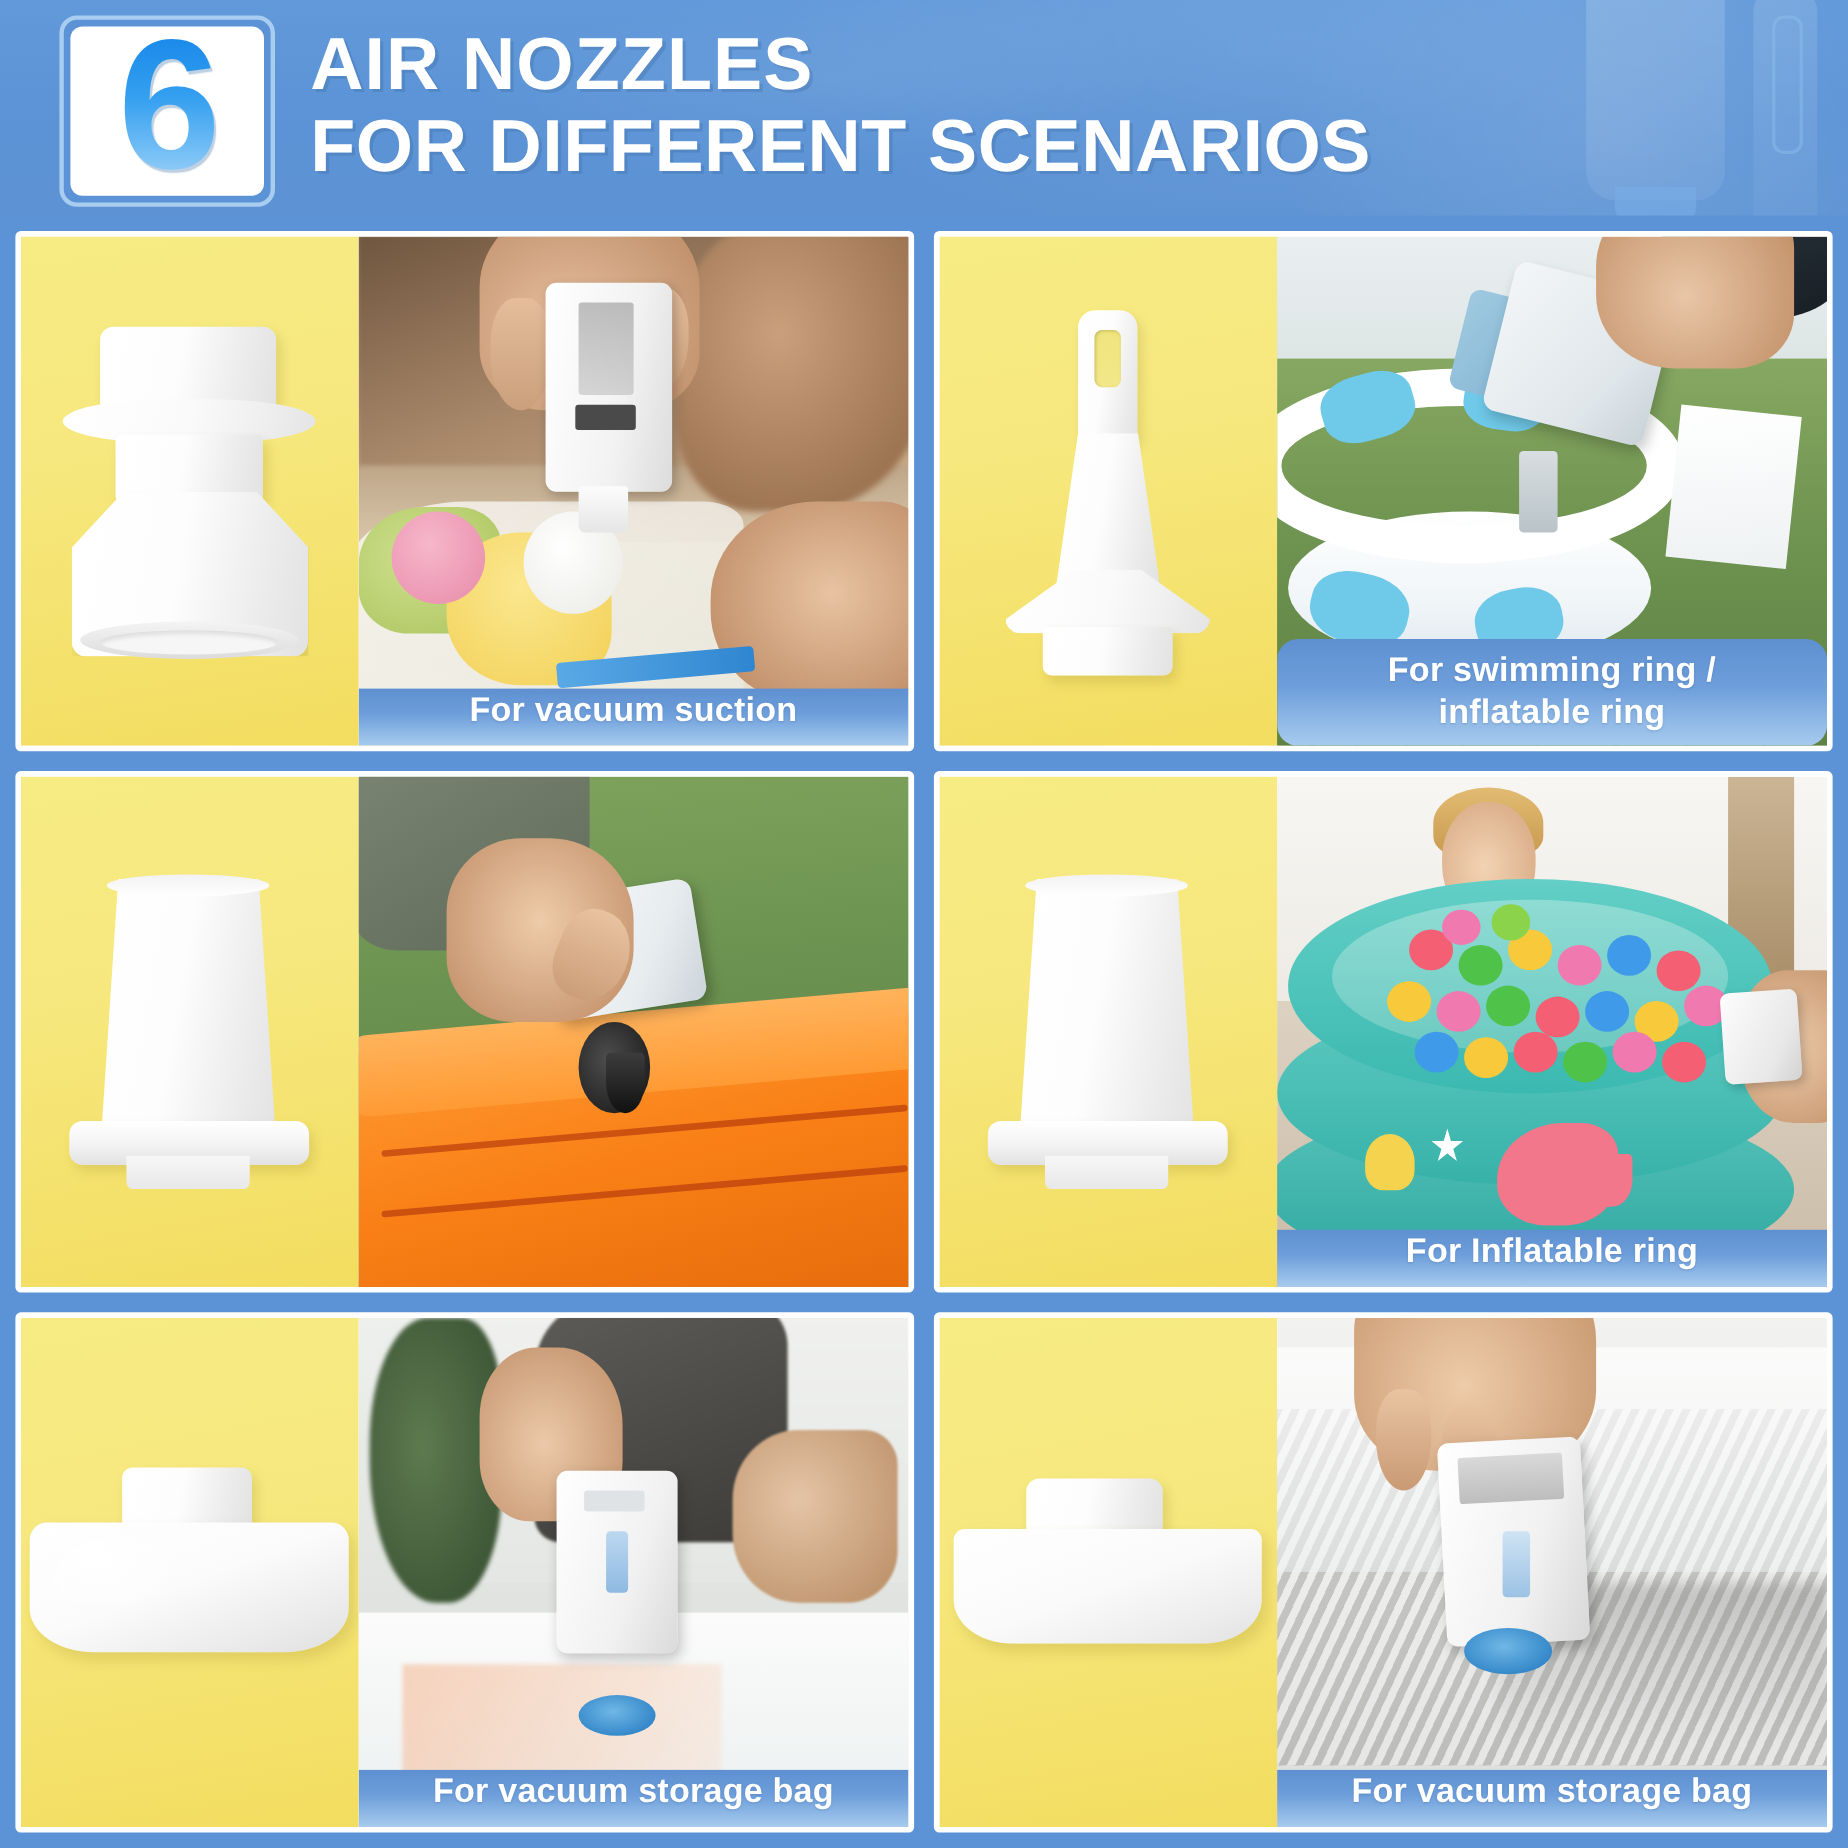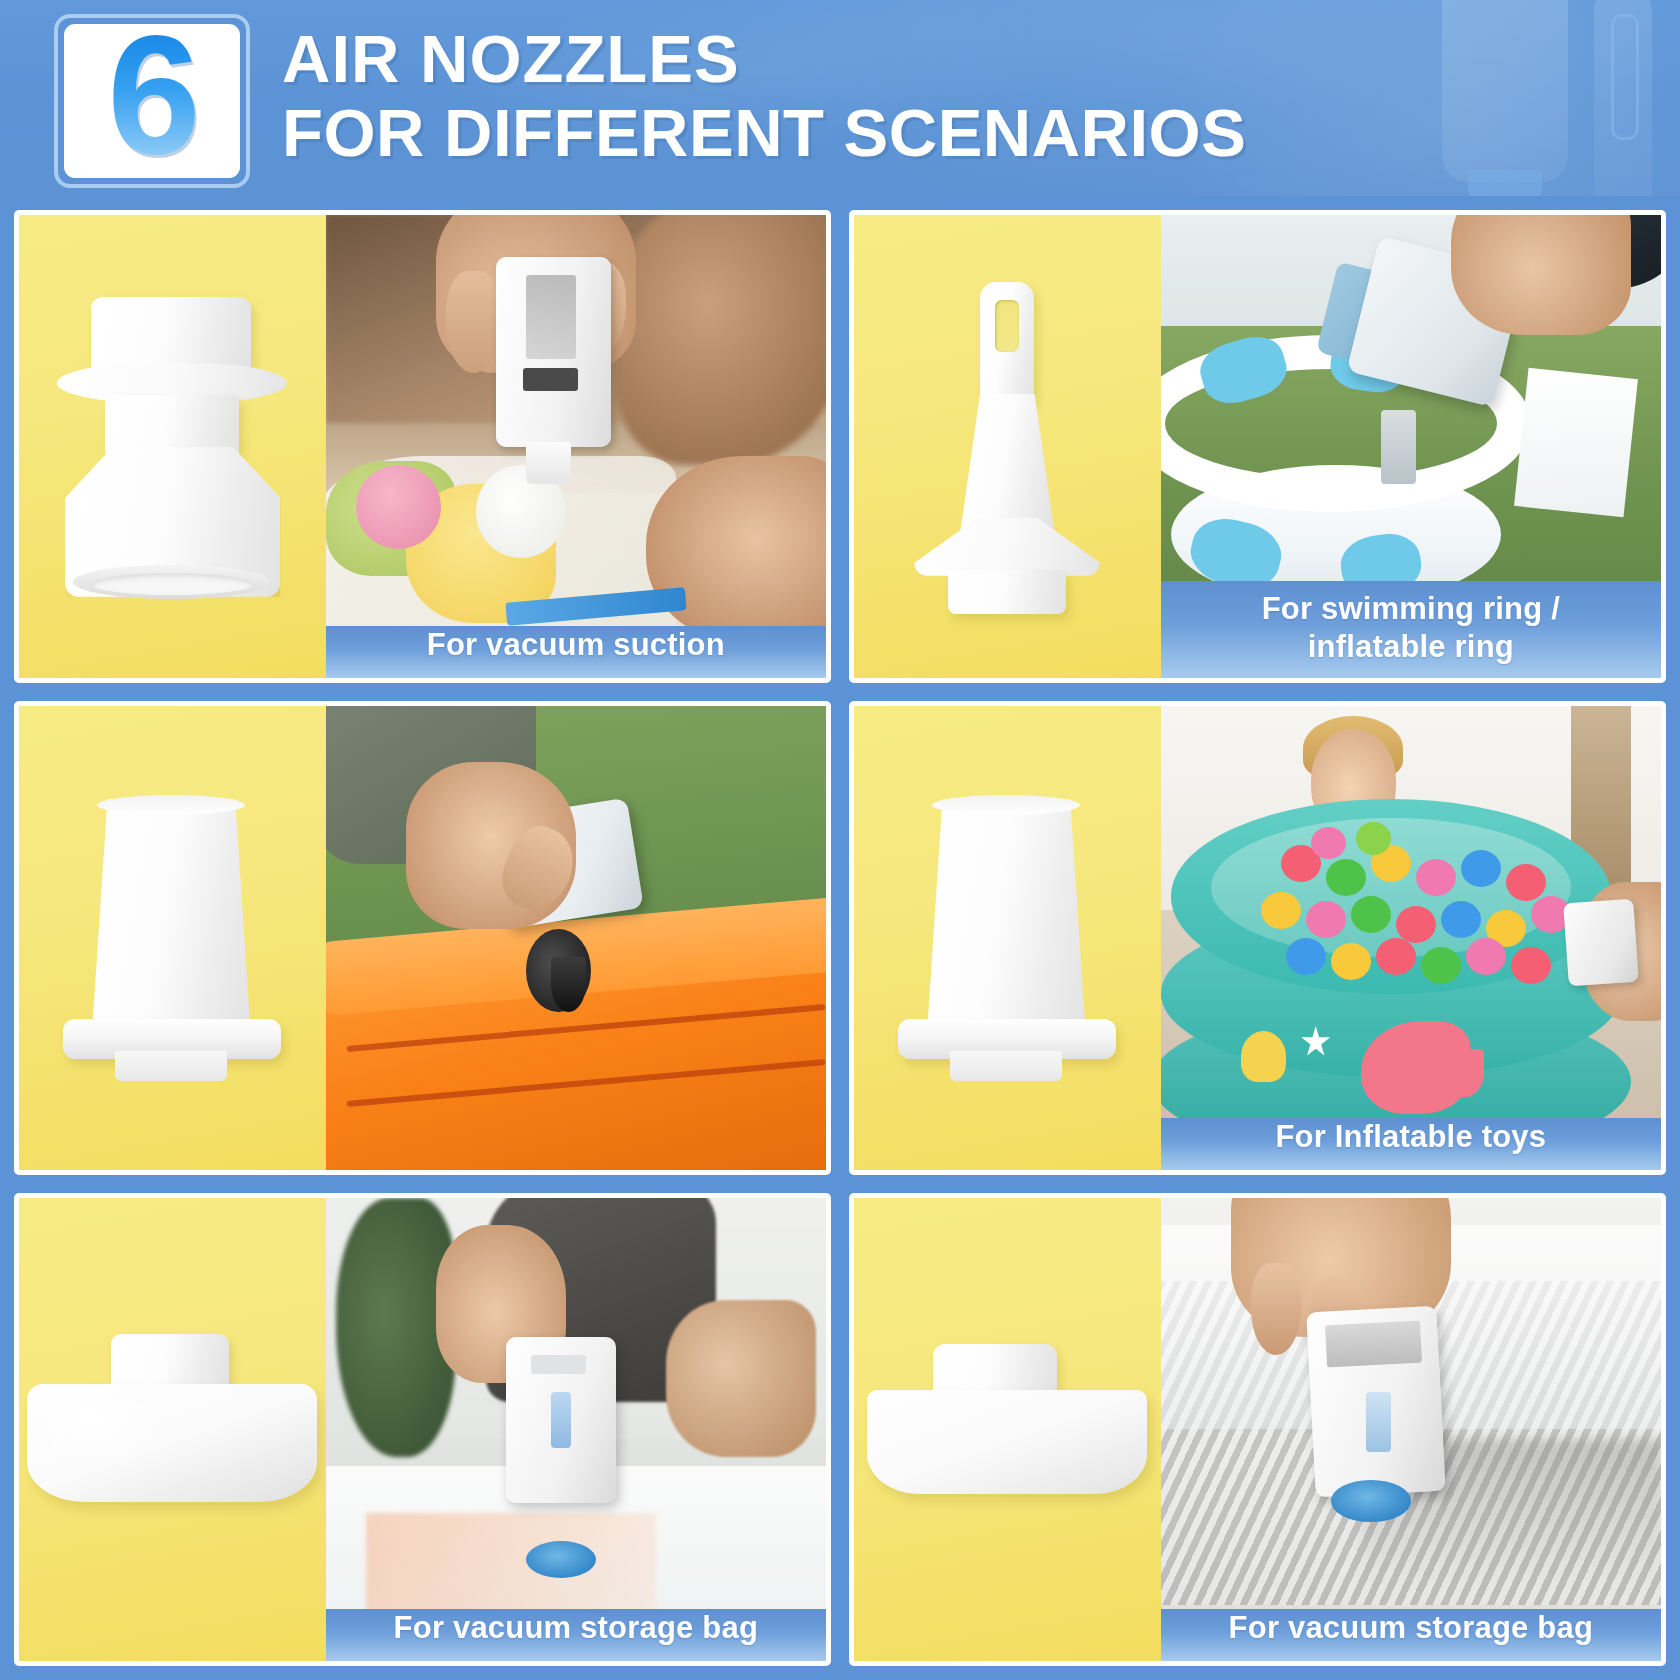--- a/index.html
+++ b/index.html
@@ -144,21 +144,21 @@
     background: linear-gradient(180deg, #5e8fd0 0%, #6e9fdb 45%, #a7cbee 100%);
     color: #ffffff;
     font-weight: 700;
     font-size: 31px;
     line-height: 38px;
     text-align: center;
     padding: 0 10px 14px;
     letter-spacing: 0.2px;
     text-shadow: 0 1px 2px rgba(40,80,130,0.25);
   }
-  .caption.two-line { padding: 9px 10px 12px; }
+  .caption.two-line { padding: 9px 10px 12px; border-radius: 19px; }
 
   
   .nz { position: relative; }
   .nz * { position: absolute; }
   .white {
     background: linear-gradient(100deg, #ffffff 0%, #fdfdfd 45%, #ececec 78%, #e2e2e2 100%);
     box-shadow: 4px 6px 10px rgba(150,130,40,0.22);
   }
   .white-soft {
     background: linear-gradient(100deg, #ffffff 0%, #fafafa 50%, #eeeeee 80%, #e4e4e4 100%);
@@ -625,21 +625,21 @@
             <div class="ball" style="left:61%; top:50%; width:8%; height:8%; background:#f07ab0;"></div>
             <div class="ball" style="left:70%; top:52%; width:8%; height:8%; background:#f45f74;"></div>
             <div class="ball" style="left:30%; top:26%; width:7%; height:7%; background:#f07ab0;"></div>
             <div class="ball" style="left:39%; top:25%; width:7%; height:7%; background:#8bd34a;"></div>
             <div class="whale"></div>
             <div class="octo"></div>
             <div class="star"></div>
             <div class="hand4"></div>
             <div class="pump4"></div>
           </div>
-          <div class="caption">For Inflatable toys</div>
+          <div class="caption">For Inflatable ring</div>
         </div>
       </div>
     </div>
 
     <div class="panel">
       <div class="panel-inner">
         <div class="nozzle-pane">
           <div class="nz nzD">
             <div class="top white"></div>
             <div class="disc"></div>

